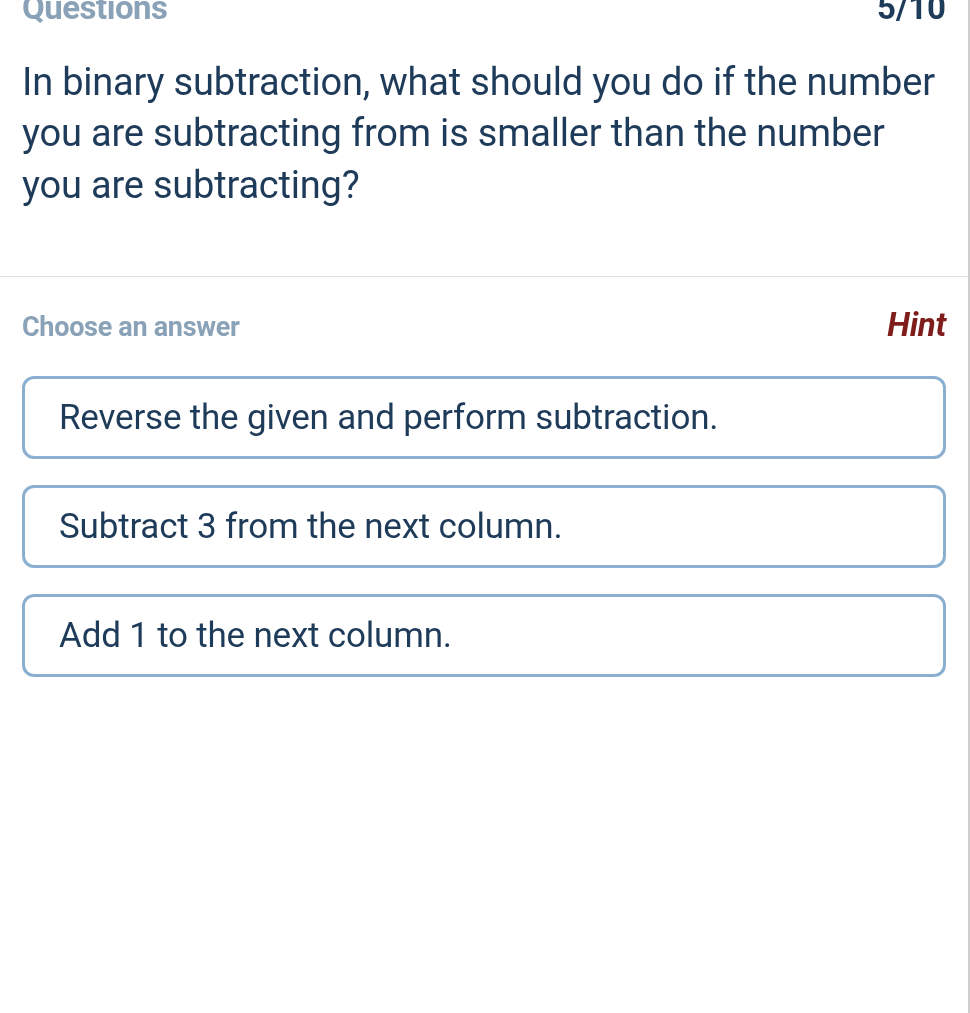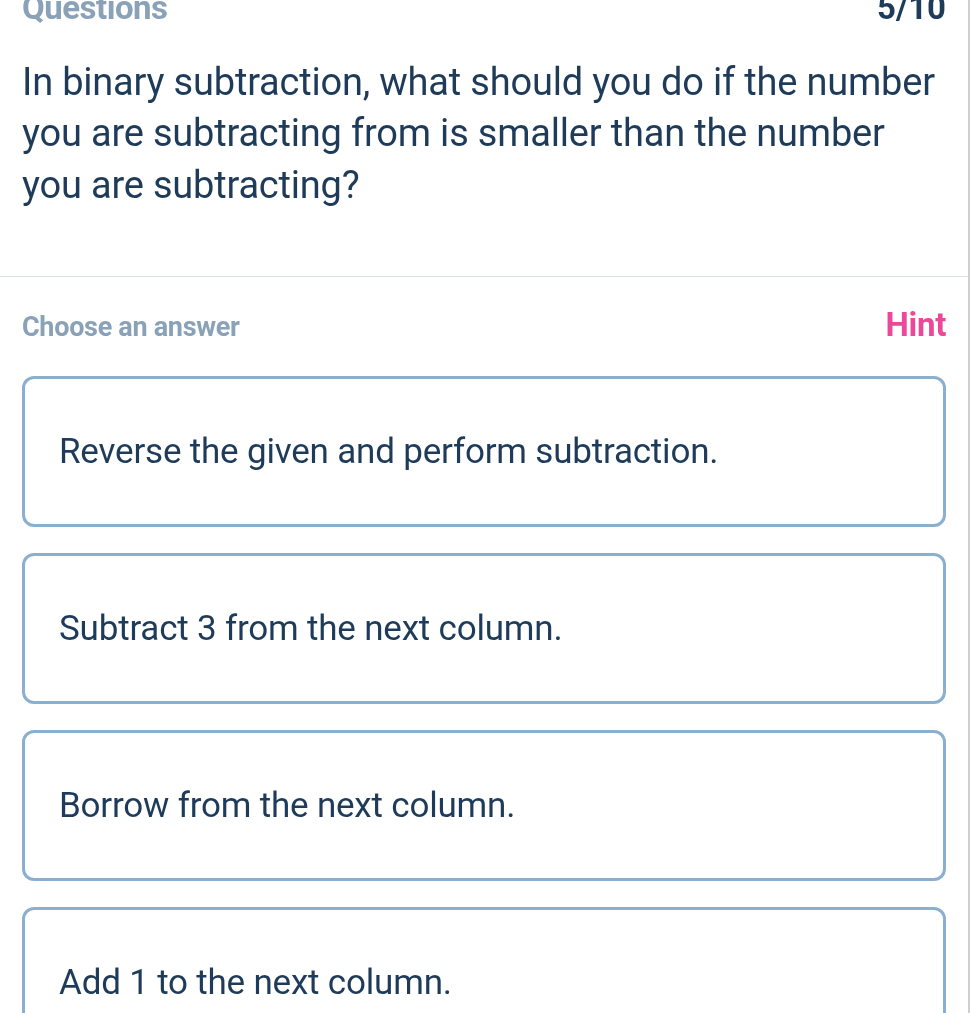--- a/index.html
+++ b/index.html
@@ -58,30 +58,31 @@
     align-items: baseline;
     margin-bottom: 32px;
   }
   .choose-label {
     color: #8aa2b8;
     font-size: 27px;
     font-weight: 700;
     letter-spacing: -0.3px;
   }
   .hint-link {
-    color: #ec4899;
+    color: #7f1d1d;
     font-size: 33px;
     font-weight: 700;
     cursor: pointer;
     letter-spacing: -0.3px;
+    font-style: italic;
   }
   .answer-option {
     border: 3px solid #8bb0cf;
     border-radius: 12px;
-    padding: 52px 34px;
+    padding: 18px 34px;
     margin-bottom: 26px;
     cursor: pointer;
     background: #ffffff;
   }
   .answer-option-text {
     color: #1f3b5a;
     font-size: 35px;
     font-weight: 400;
     letter-spacing: -0.2px;
   }
@@ -106,20 +107,17 @@
   </div>
 
   <div class="answer-option">
     <div class="answer-option-text">Reverse the given and perform subtraction.</div>
   </div>
 
   <div class="answer-option">
     <div class="answer-option-text">Subtract 3 from the next column.</div>
   </div>
 
-  <div class="answer-option">
-    <div class="answer-option-text">Borrow from the next column.</div>
-  </div>
 
   <div class="answer-option">
     <div class="answer-option-text">Add 1 to the next column.</div>
   </div>
 </div>
 
 </body></html>

